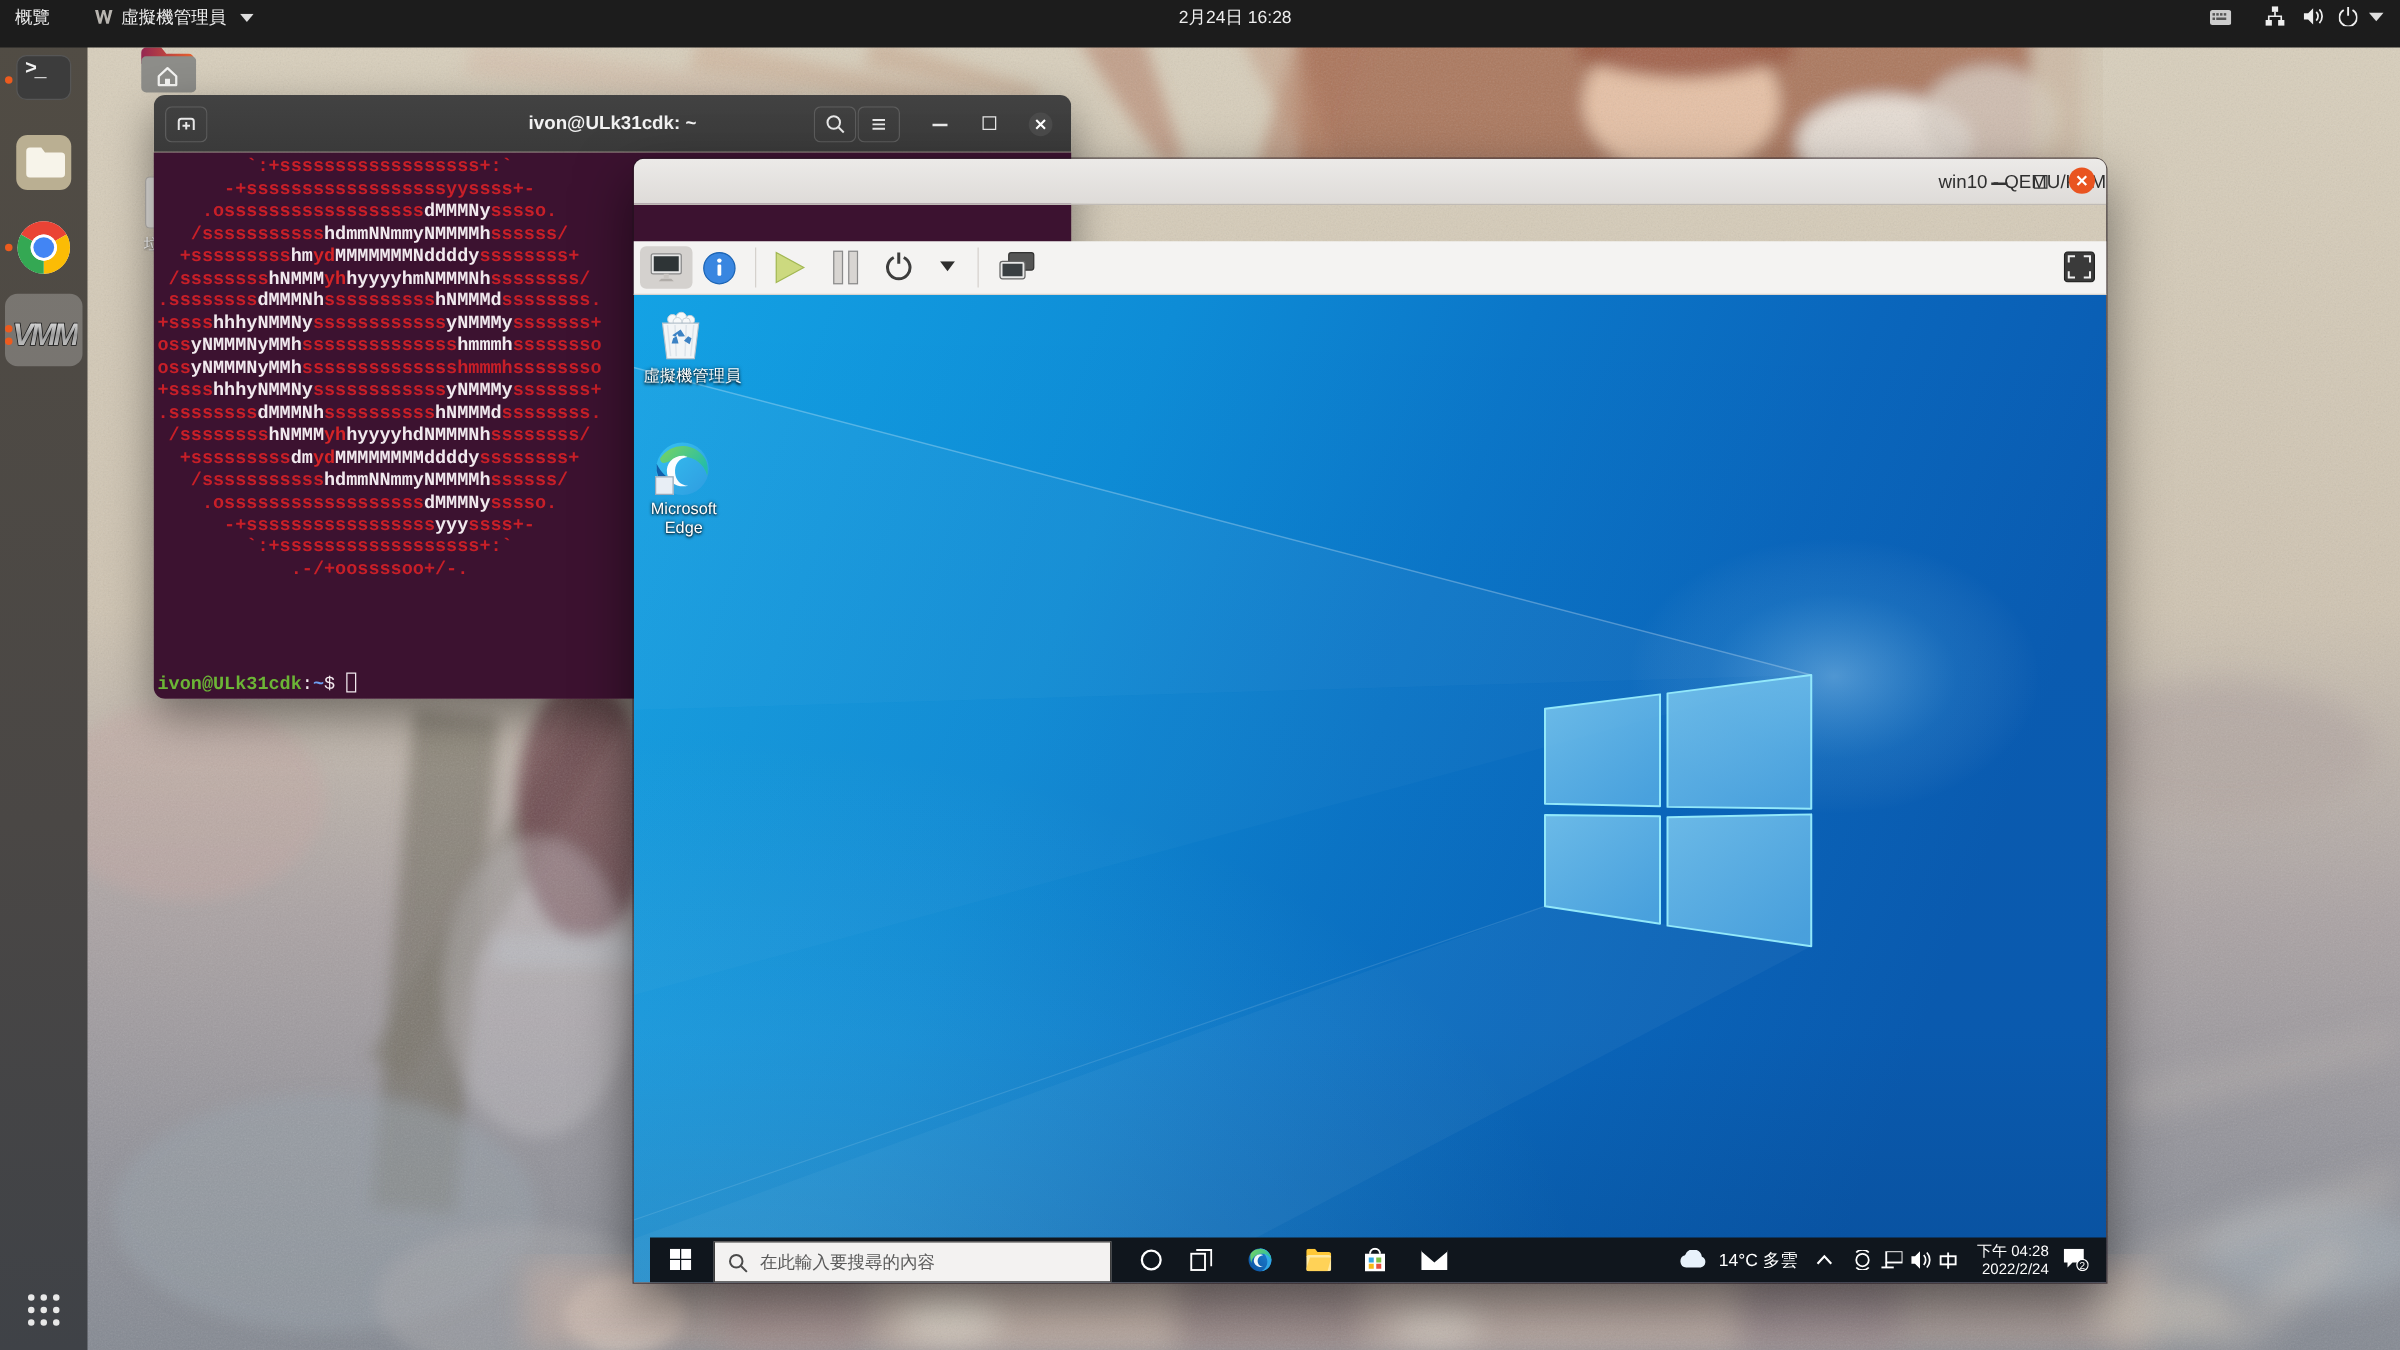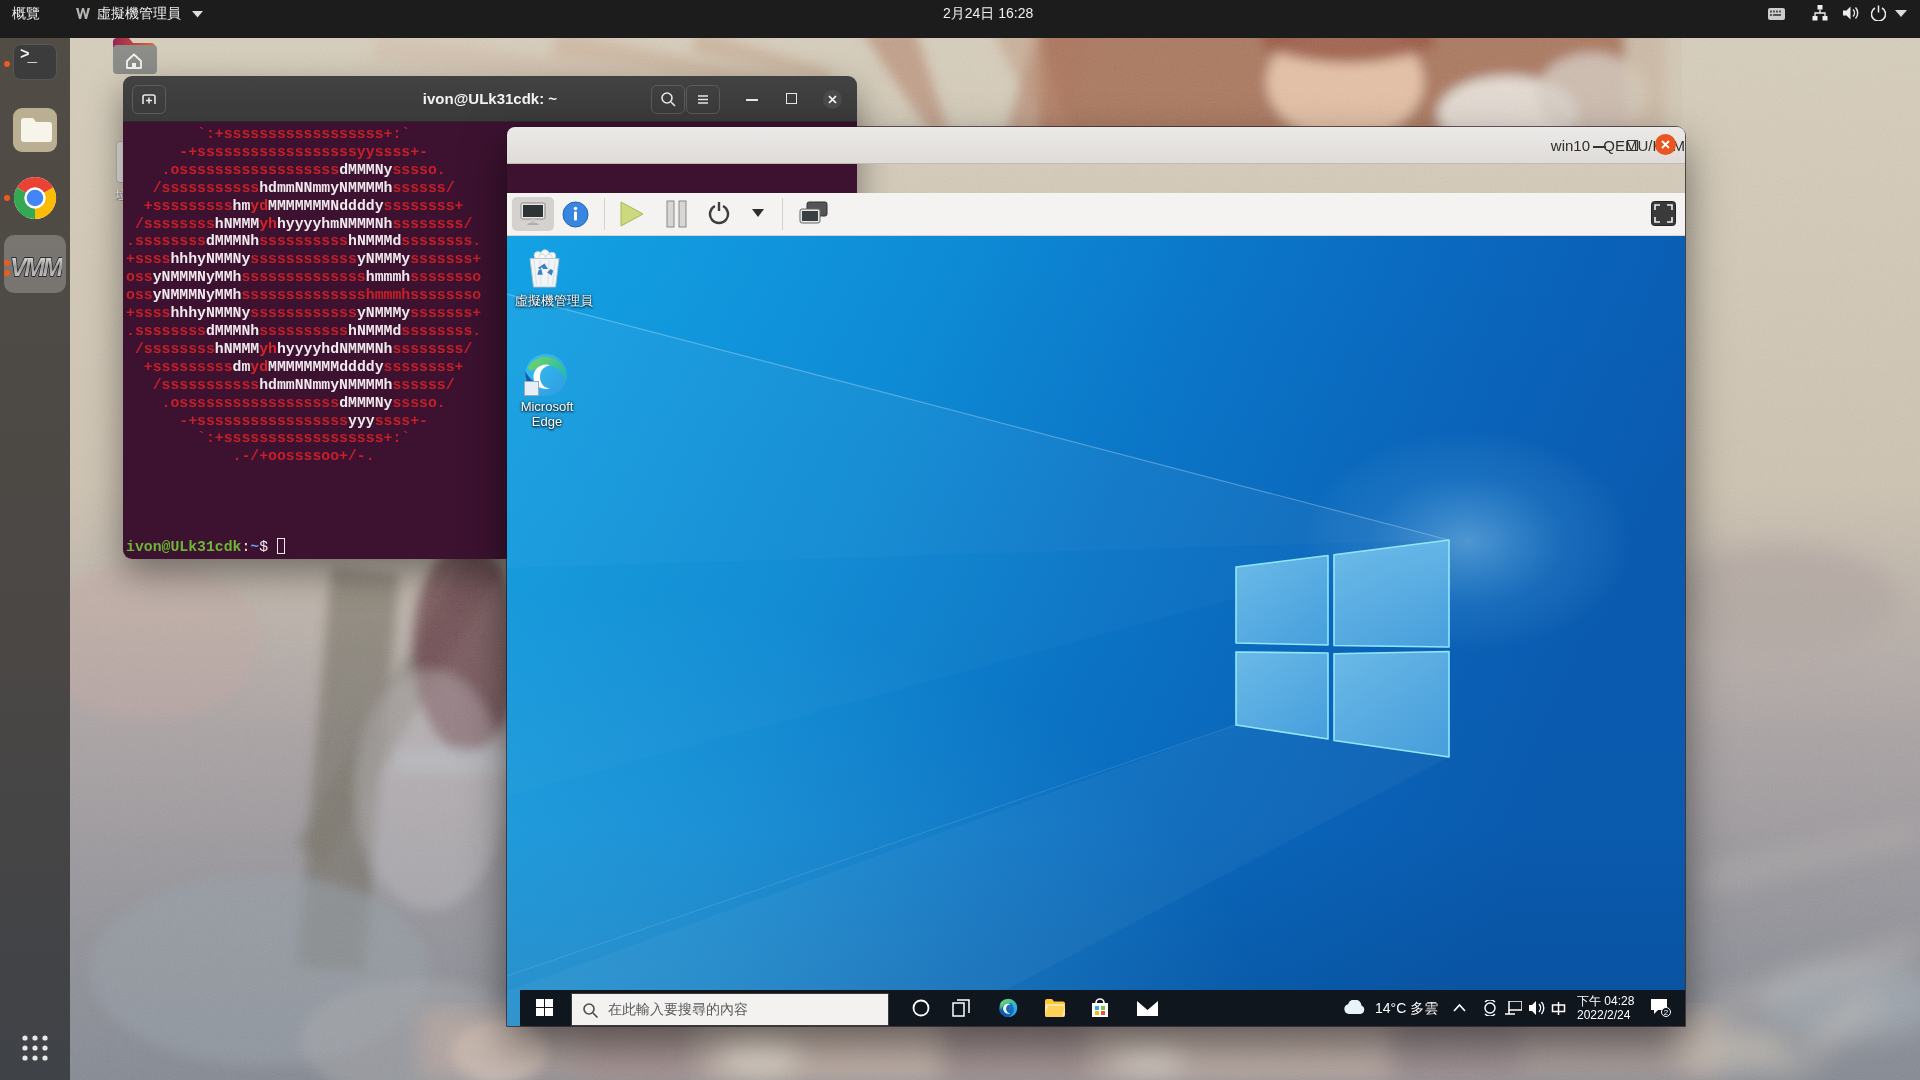--- a/index.html
+++ b/index.html
@@ -401,21 +401,21 @@
           <path d="M0,13 h10 M4,9 v4" stroke="#fff" stroke-width="1.5"></path>
         </svg>
    <svg class="abs" style="left:1009px;top:10px" width="16" height="16" viewBox="0 0 16 16">
           <path d="M0,5 h3 l4,-4 v14 l-4,-4 h-3 Z" fill="#fff"></path>
           <path d="M10,4 a6,6 0 0 1 0,8 M12.5,2 a9,9 0 0 1 0,12" fill="none" stroke="#fff" stroke-width="1.4"></path>
         </svg>
    <svg class="abs" style="left:1031px;top:11px" width="15" height="15" viewBox="0 0 15 15">
           <rect x="1.5" y="4" width="12" height="6.5" fill="none" stroke="#fff" stroke-width="1.5"></rect>
           <path d="M7.5,1 v13" stroke="#fff" stroke-width="1.5"></path>
         </svg>
-   <div class="tray" style="left:1057px;width:62px;text-align:left;font-size:12px;line-height:14px;padding-top:4px">下午 04:28<br>2022/2/24</div>
+   <div class="tray" style="left:1057px;width:62px;text-align:right;font-size:12px;line-height:14px;padding-top:4px">下午 04:28<br>2022/2/24</div>
    <svg class="abs" style="left:1131px;top:9px" width="20" height="18" viewBox="0 0 20 18">
     <path d="M0,0 h16 v11 h-9 l-4,4 v-4 h-3 Z" fill="#fff"></path>
     <circle cx="15" cy="13" r="4.5" fill="#10161d" stroke="#fff"></circle>
           <text x="12.7" y="16.3" font-size="8" fill="#fff" font-family="Liberation Sans">2</text>
    </svg>
   </div>
  </div>
 </div>
 
 <div id="topbar">

